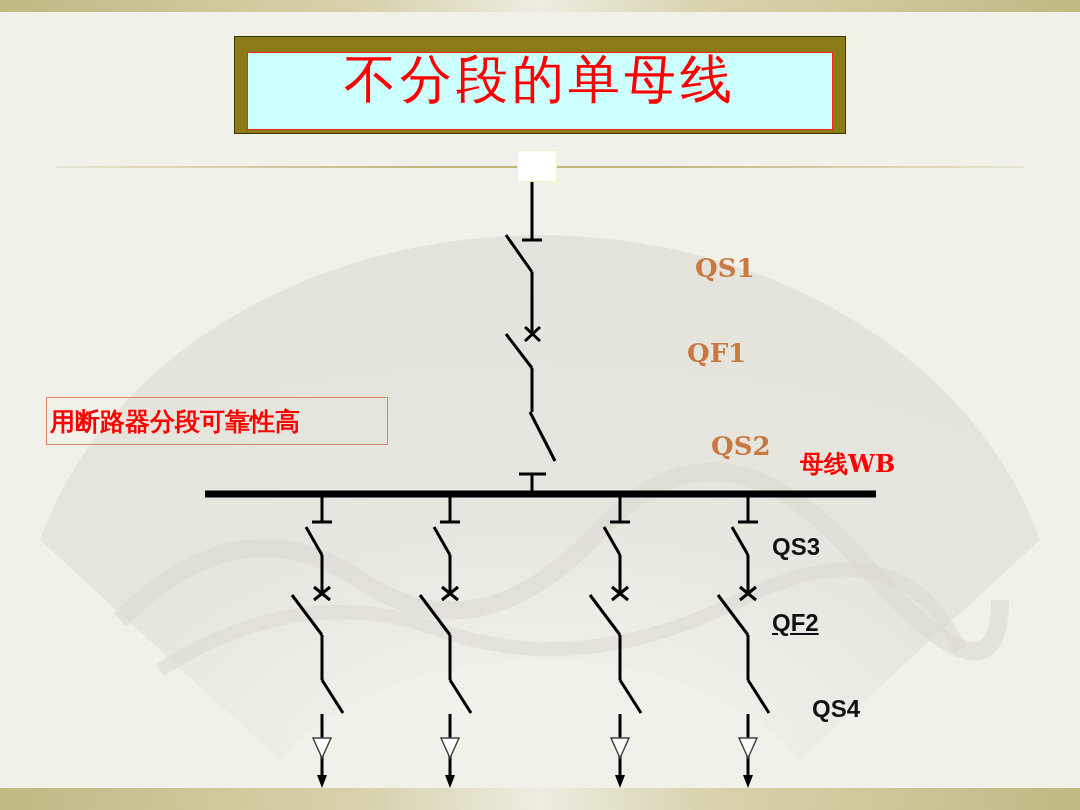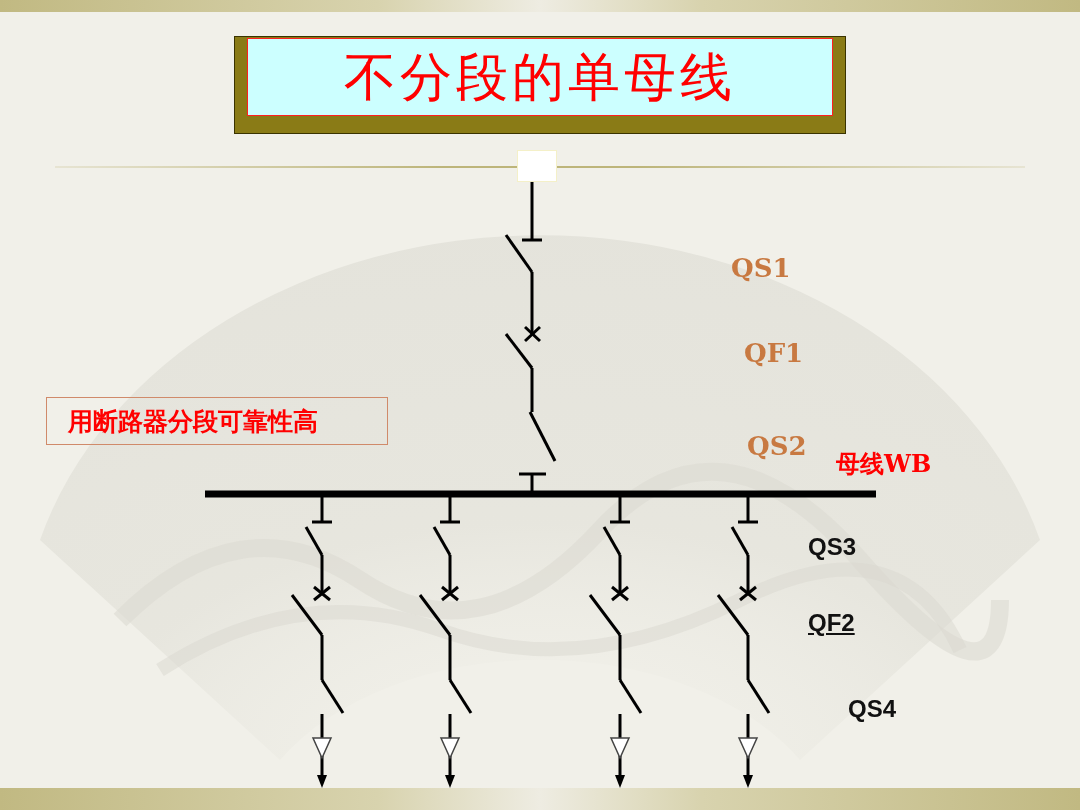--- a/index.html
+++ b/index.html
@@ -5,35 +5,35 @@
   html, body { margin:0; padding:0; }
   body { width:1080px; height:810px; position:relative; overflow:hidden;
          background:#f1f0e9; font-family:"DejaVu Sans", sans-serif; }
   .band { position:absolute; left:0; width:1080px; height:12px;
           background:linear-gradient(90deg,#c1b982 0%,#d8d3ae 35%,#eeece2 50%,#d8d3ae 65%,#c1b982 100%); }
   .band.top { top:0; }
   .band.bottom { top:788px; height:22px; }
   .fan { position:absolute; left:40px; top:200px; width:1000px; height:600px; }
   .title-outer { position:absolute; left:234px; top:36px; width:612px; height:98px;
                  background:#8a7b16; border:1px solid #3a3300; box-sizing:border-box; }
-  .title-inner { position:absolute; left:12px; top:1px; width:586px; height:78px;
+  .title-inner { position:absolute; left:12px; top:15px; width:586px; height:78px;
                  background:#ccffff; border:1px solid #ff2020; box-sizing:border-box;
-                 display:flex; align-items:center; justify-content:center; }
+                 display:flex; align-items:flex-start; justify-content:center; }
   .title-text { color:#ff0000; font-family:"DejaVu Serif", serif; font-size:52px; letter-spacing:4px; line-height:1; }
   .rule { position:absolute; left:55px; top:166px; width:970px; height:2px;
           background:linear-gradient(90deg, rgba(190,180,120,0.2), #bdb57a 40%, #bdb57a 60%, rgba(190,180,120,0.2)); }
   .source-box { position:absolute; left:517px; top:150px; width:40px; height:32px; background:#fff;
                 border:1px solid #f4f0c8; box-sizing:border-box; }
   .diagram { position:absolute; left:0; top:0; width:1080px; height:810px; }
-  .lbl { position:absolute; font-weight:bold; line-height:1; white-space:nowrap;margin-left:36px; }
+  .lbl { position:absolute; font-weight:bold; line-height:1; white-space:nowrap; }
   .lbl.brown { color:#c87941; font-family:"DejaVu Serif", serif; font-size:26px; }
   .lbl.black { color:#111; font-family:"Liberation Sans", sans-serif; font-size:24px; }
   .lbl.red { color:#ff0000; font-family:"DejaVu Serif", serif; font-size:24px; }
   .note-box { position:absolute; left:46px; top:397px; width:342px; height:48px;
-              border:1px solid #d08a6a; box-sizing:border-box; display:flex; align-items:center; padding-left:21px; }
+              border:1px solid #d08a6a; box-sizing:border-box; display:flex; align-items:center; padding-left:3px; }
   .note-text { color:#ff0000; font-weight:bold; font-size:25px; font-family:"DejaVu Sans", sans-serif; line-height:1; }
 </style>
 </head>
 <body>
 
 <div class="band top"></div>
 
 <svg class="fan" viewBox="0 0 1000 600">
   <defs>
     <radialGradient id="fg" cx="50%" cy="100%" r="100%">
@@ -132,21 +132,21 @@
       <line x1="0" y1="714" x2="0" y2="780"></line>
       <polygon points="-9,738 9,738 0,758" fill="#fff" stroke-width="1.5" stroke="#444"></polygon>
       <polygon points="-5,775 5,775 0,788" fill="#000" stroke="none"></polygon>
     </g>
   </g>
 </svg>
 
 <div class="source-box"></div>
 
 <span class="lbl brown" style="left:695px; top:255px;">QS1</span>
-<span class="lbl brown" style="left:708px; top:340px;">QF1</span>
+<span class="lbl brown" style="left:687px; top:340px;">QF1</span>
 <span class="lbl brown" style="left:711px; top:433px;">QS2</span>
 <span class="lbl red" style="left:800px; top:452px;text-align:right;">母线WB</span>
 
 <span class="lbl black" style="left:772px; top:535px;">QS3</span>
 <span class="lbl black" style="left:772px; top:611px;text-decoration:underline;">QF2</span>
 <span class="lbl black" style="left:812px; top:697px;">QS4</span>
 
 <div class="note-box">
   <span class="note-text">用断路器分段可靠性高</span>
 </div>

